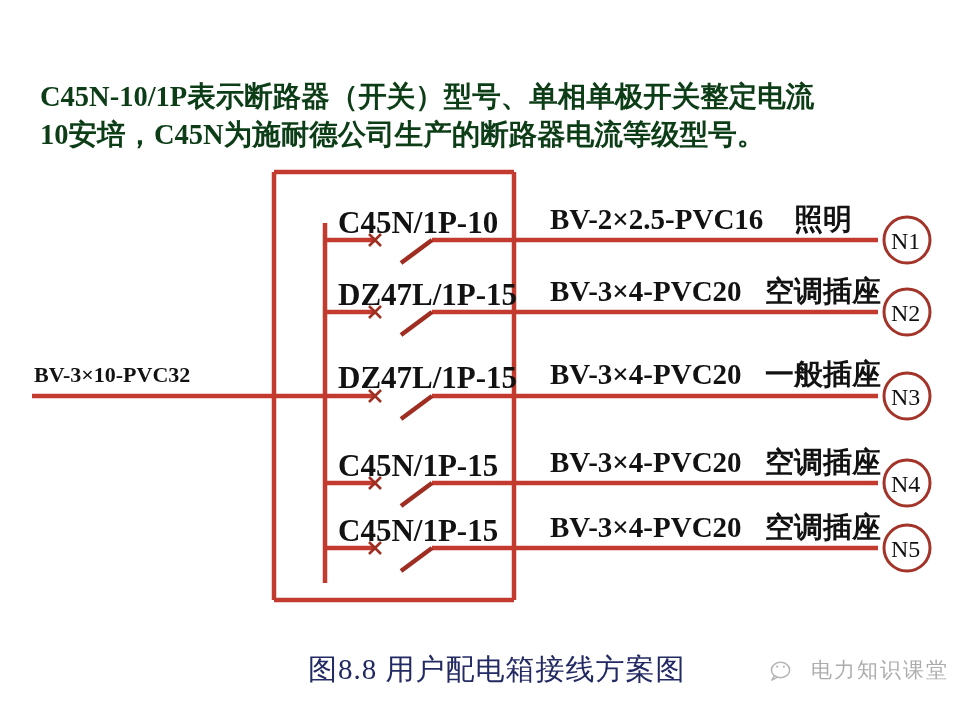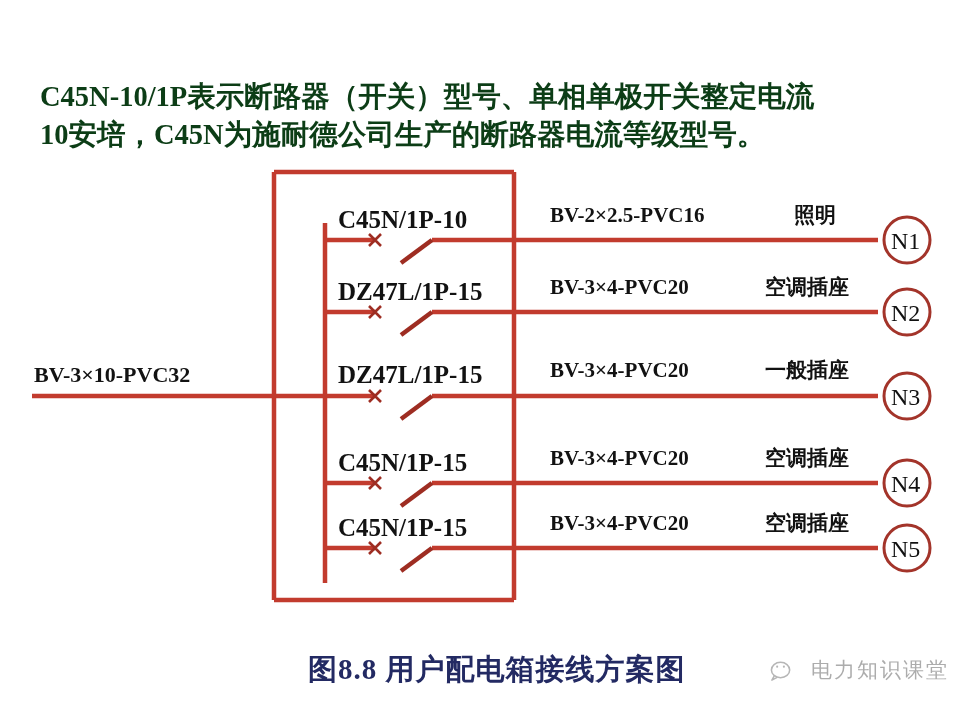--- a/index.html
+++ b/index.html
@@ -31,39 +31,39 @@
 
   
   .dlabel{
     position:absolute;
     font-family:"Liberation Serif", serif;
     font-weight:bold;
     color:#121212;
     white-space:nowrap;
     line-height:1;
   }
-  .breaker-label{ font-size:25px; }
-  .cable-label{ font-size:21px; }
+  .breaker-label{ font-size:31px; }
+  .cable-label{ font-size:29px; }
   .main-label{ font-size:22px; }
   .term-label{
     position:absolute;
     font-family:"Liberation Serif", serif;
     font-weight:normal;
     font-size:24px;
     color:#111111;
     white-space:nowrap;
     line-height:1;
   }
 
   
   .caption{
     position:absolute;
     left:296px; top:650px;
     font-family:"Liberation Serif", serif;
-    font-weight:bold;
+    font-weight:normal;
     font-size:29px;
     color:#232a63;
     white-space:nowrap;
     letter-spacing:1px;
   }
 
   
   .watermark{
     position:absolute;
     left:757px; top:656px;

